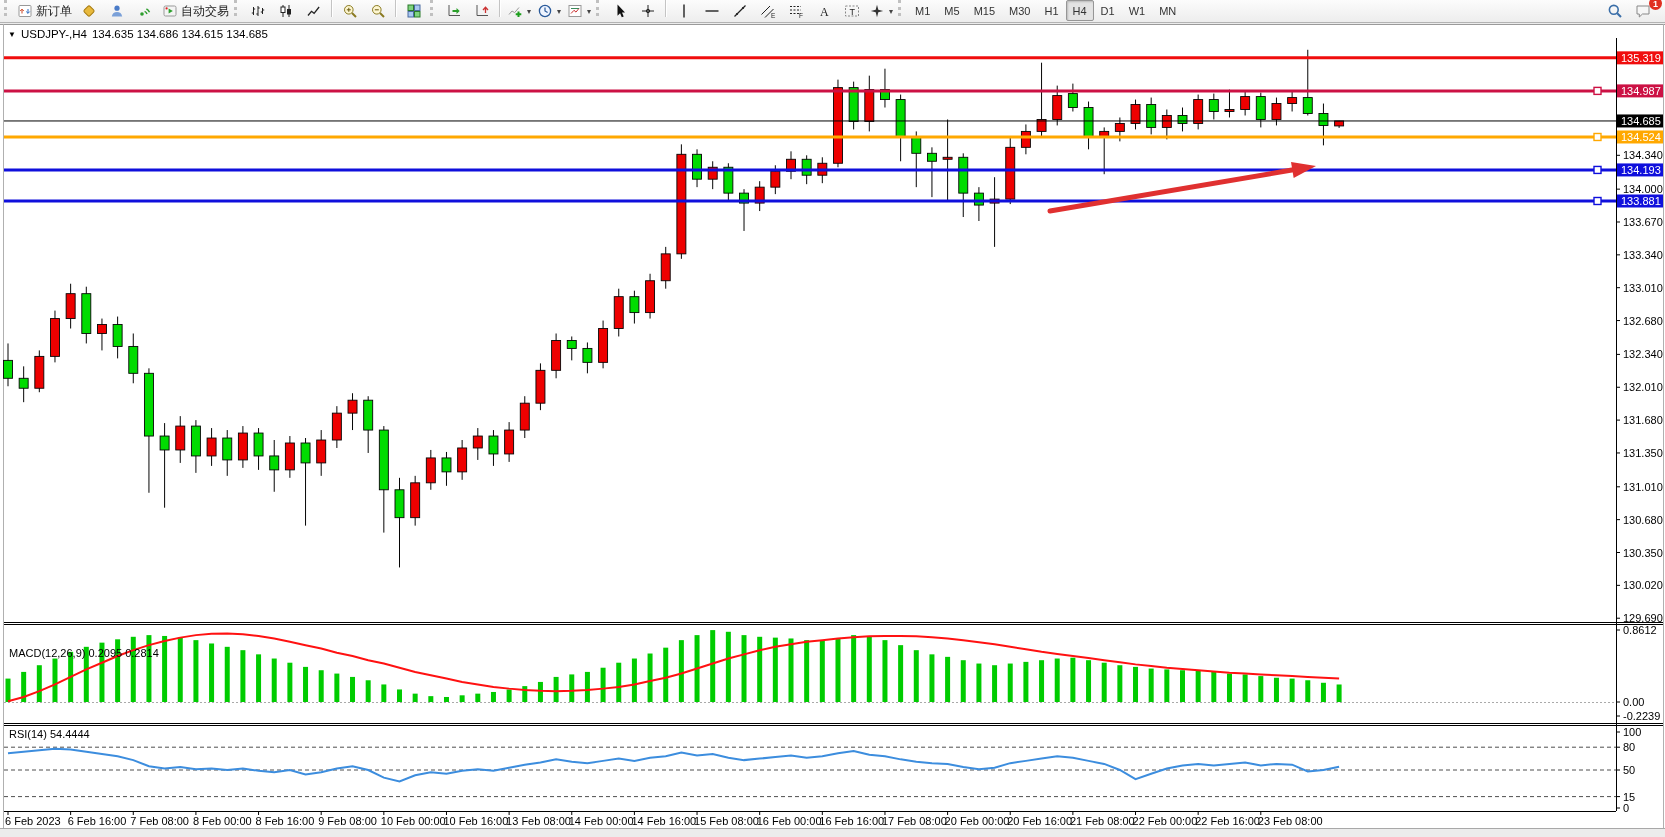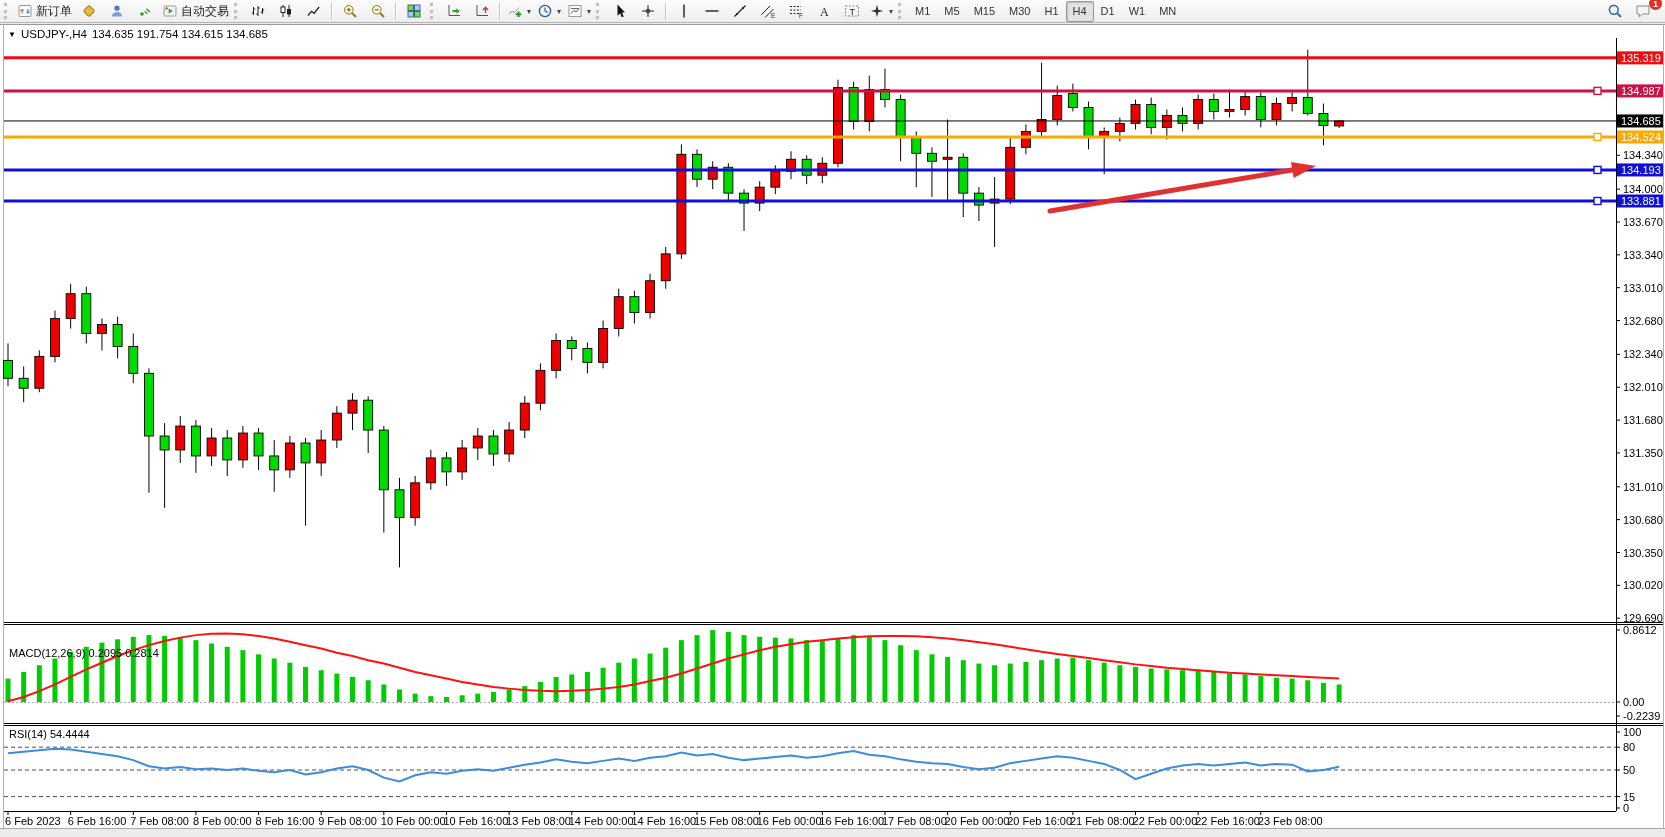--- a/index.html
+++ b/index.html
@@ -1,19 +1,19 @@
 <!DOCTYPE html>
 <html><head>
 <meta charset="utf-8">
 <style>
   html,body{margin:0;padding:0;width:1665px;height:837px;overflow:hidden;
     font-family:"Liberation Sans","DejaVu Sans",sans-serif;background:#ececec;}
   #toolbar{position:absolute;left:0;top:0;width:1665px;height:23px;
     background:linear-gradient(#fcfcfc,#ededed);border-bottom:1px solid #b3b3b3;
-    display:flex;align-items:center;padding:0 2px;box-sizing:border-box;}
+    display:flex;align-items:flex-start;padding:0 2px;box-sizing:border-box;}
   .tbtn{height:20px;min-width:22px;display:flex;align-items:center;justify-content:center;
     gap:3px;padding:0 2px;border:1px solid transparent;border-radius:2px;font-size:12px;color:#222;cursor:default;}
   .tbtn svg{display:block;}
   .tlabel{font-size:12px;white-space:nowrap;}
   .sep{width:0;height:17px;border-left:1px solid #c4c4c4;border-right:1px solid #fff;margin:0 3px;}
   .grip{width:3px;height:16px;border-left:3px dotted #c0c0c0;margin:0 4px 0 2px;}
   .caret{font-size:8px;color:#444;margin-left:1px;}
   .tf{font-size:11px;color:#333;padding:1px 6px;height:17px;display:flex;align-items:center;
     border:1px solid transparent;border-radius:2px;}
   .tf.active{background:#e3e3e3;border:1px solid #969696;box-shadow:inset 1px 1px 2px rgba(0,0,0,.18);}
@@ -625,17 +625,17 @@
           <path d="M2 3h12v8H7.5l-3.2 3v-3H2z" fill="#f6f6f6" stroke="#888"></path>
         </svg>
         <span class="badge">1</span>
       </div>
     </div>
   </div>
 
 <div class="ovl" id="chart-title">
   <span class="tri">▼</span>
   <span>USDJPY-,H4</span>
-  <span>134.635 191.754 134.615 134.685</span>
+  <span>134.635 134.686 134.615 134.685</span>
 </div>
 
 <div class="ovl" style="left:9px;top:647px">MACD(12,26,9) 0.2095 0.2814</div>
 <div class="ovl" style="left:9px;top:728px">RSI(14) 54.4444</div>
 
 </body></html>

